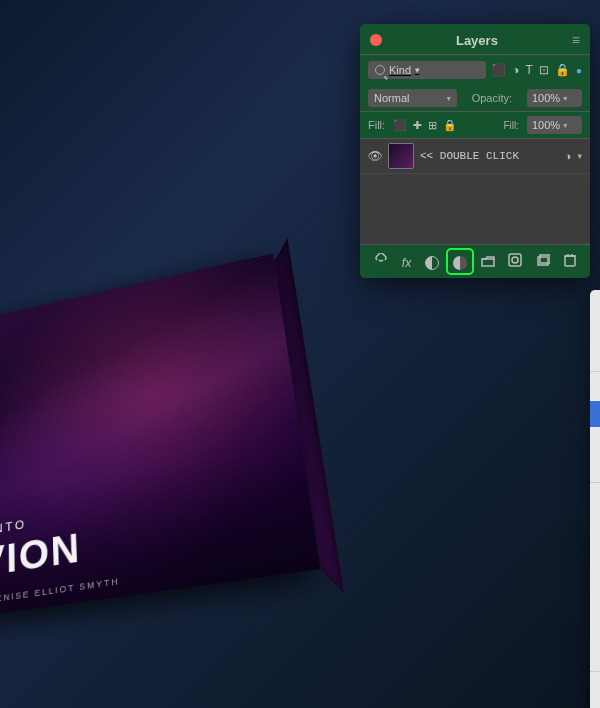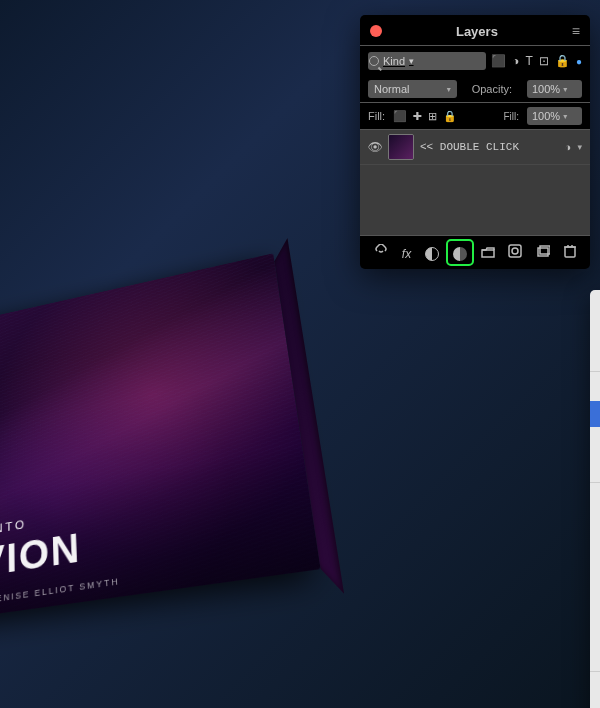--- a/index.html
+++ b/index.html
@@ -90,24 +90,24 @@
       height: 330px;
       background: linear-gradient(to bottom, #1a0528, #2a0838);
       transform: perspective(200px) rotateY(-60deg);
       transform-origin: left center;
       box-shadow: inset -3px 0 10px rgba(0,0,0,0.5);
     }
 
     
     .layers-panel {
       position: absolute;
-      top: 15px;
+      top: 24px;
       right: 10px;
       width: 230px;
-      background: #000000;
+      background: #14532d;
       border-radius: 5px;
       box-shadow: 0 8px 32px rgba(0,0,0,0.6);
       overflow: visible;
     }
 
     .panel-title-bar {
       display: flex;
       align-items: center;
       justify-content: space-between;
       padding: 8px 10px 6px;
@@ -144,21 +144,21 @@
       align-items: center;
       padding: 6px 8px;
       gap: 5px;
     }
 
     .search-box {
       display: flex;
       align-items: center;
       background: #555;
       border-radius: 3px;
-      padding: 3px 1px;
+      padding: 3px 7px;
       gap: 4px;
       flex: 1;
       text-decoration: underline;
     }
 
     .search-icon-shape {
       width: 10px;
       height: 10px;
       border: 1.5px solid #aaa;
       border-radius: 50%;

